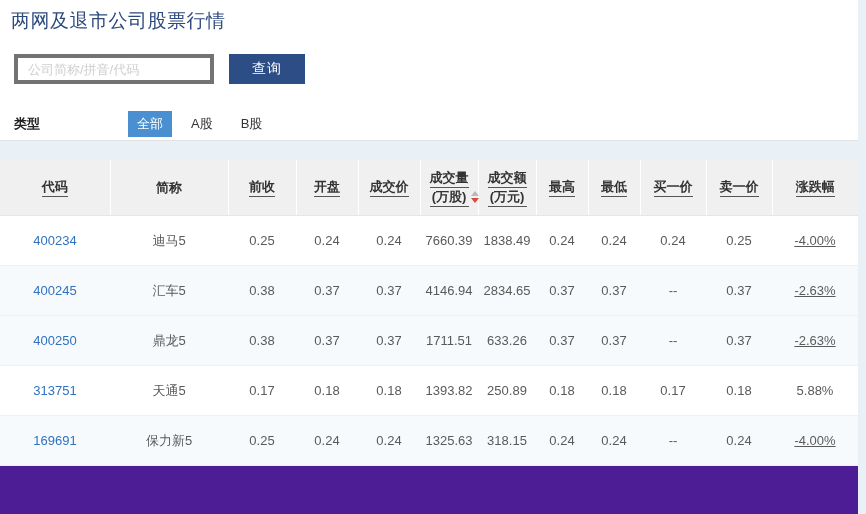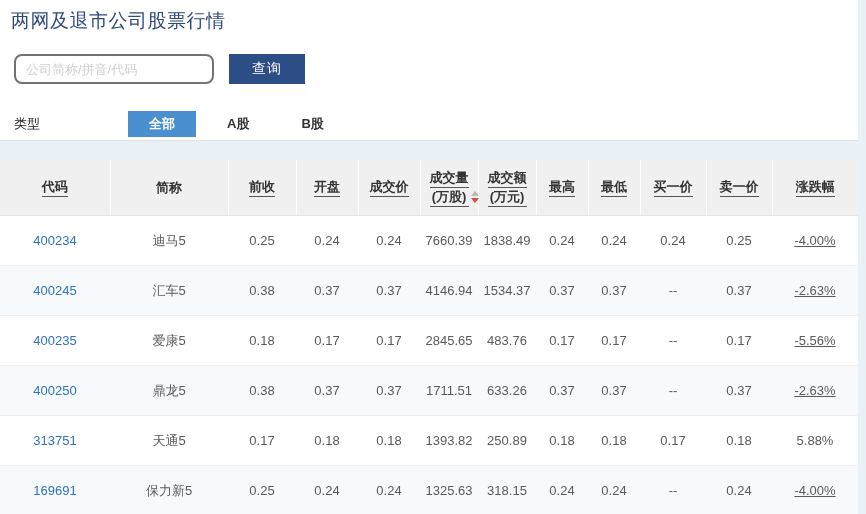--- a/index.html
+++ b/index.html
@@ -44,28 +44,28 @@
     position: absolute;
     left: 14px;
     top: 54px;
     display: flex;
     align-items: center;
   }
   .search-input {
     width: 200px;
     height: 30px;
     box-sizing: border-box;
-    border: 2px solid #737373;
+    border: 4px solid #737373;
     background: #fff;
     padding: 0 10px;
     font-size: 13px;
     color: #333;
     font-family: "Liberation Sans", "DejaVu Sans", sans-serif;
     outline: none;
-    border-radius: 8px;
+    border-radius: 0;
   }
   .search-input::placeholder {
     color: #cfcfcf;
   }
   .query-button {
     margin-left: 15px;
     width: 76px;
     height: 30px;
     background: #2c4d86;
     color: #ffffff;
@@ -79,36 +79,35 @@
   .type-row {
     position: absolute;
     left: 14px;
     top: 111px;
     display: flex;
     align-items: center;
     height: 26px;
   }
   .type-label {
     font-size: 13px;
-    font-weight: normal;
+    font-weight: bold;
     color: #222;
     width: 114px;
   }
   .type-tabs {
     display: flex;
     align-items: center;
   }
   .type-tab {
     font-size: 13px;
     color: #333;
-    padding: 4px 21px;
+    padding: 4px 9px;
     cursor: pointer;
     line-height: 18px;
     white-space: nowrap;
-    font-weight: bold;
   }
   .type-tab.active {
     background: #4a90d0;
     color: #ffffff;
   }
   .type-tab.spaced { margin-left: 10px; }
 
   
   .band {
     position: absolute;
@@ -316,40 +315,26 @@
             <td>0.25</td>
             <td class="chg-down">-4.00%</td>
           </tr>
           <tr class="even">
             <td class="code"><a>400245</a></td>
             <td class="name">汇车5</td>
             <td>0.38</td>
             <td>0.37</td>
             <td>0.37</td>
             <td>4146.94</td>
-            <td>1534.37</td>
+            <td>2834.65</td>
             <td>0.37</td>
             <td>0.37</td>
             <td>--</td>
             <td>0.37</td>
             <td class="chg-down">-2.63%</td>
-          </tr>
-          <tr class="odd">
-            <td class="code"><a>400235</a></td>
-            <td class="name">爱康5</td>
-            <td>0.18</td>
-            <td>0.17</td>
-            <td>0.17</td>
-            <td>2845.65</td>
-            <td>483.76</td>
-            <td>0.17</td>
-            <td>0.17</td>
-            <td>--</td>
-            <td>0.17</td>
-            <td class="chg-down">-5.56%</td>
           </tr>
           <tr class="even">
             <td class="code"><a>400250</a></td>
             <td class="name">鼎龙5</td>
             <td>0.38</td>
             <td>0.37</td>
             <td>0.37</td>
             <td>1711.51</td>
             <td>633.26</td>
             <td>0.37</td>

